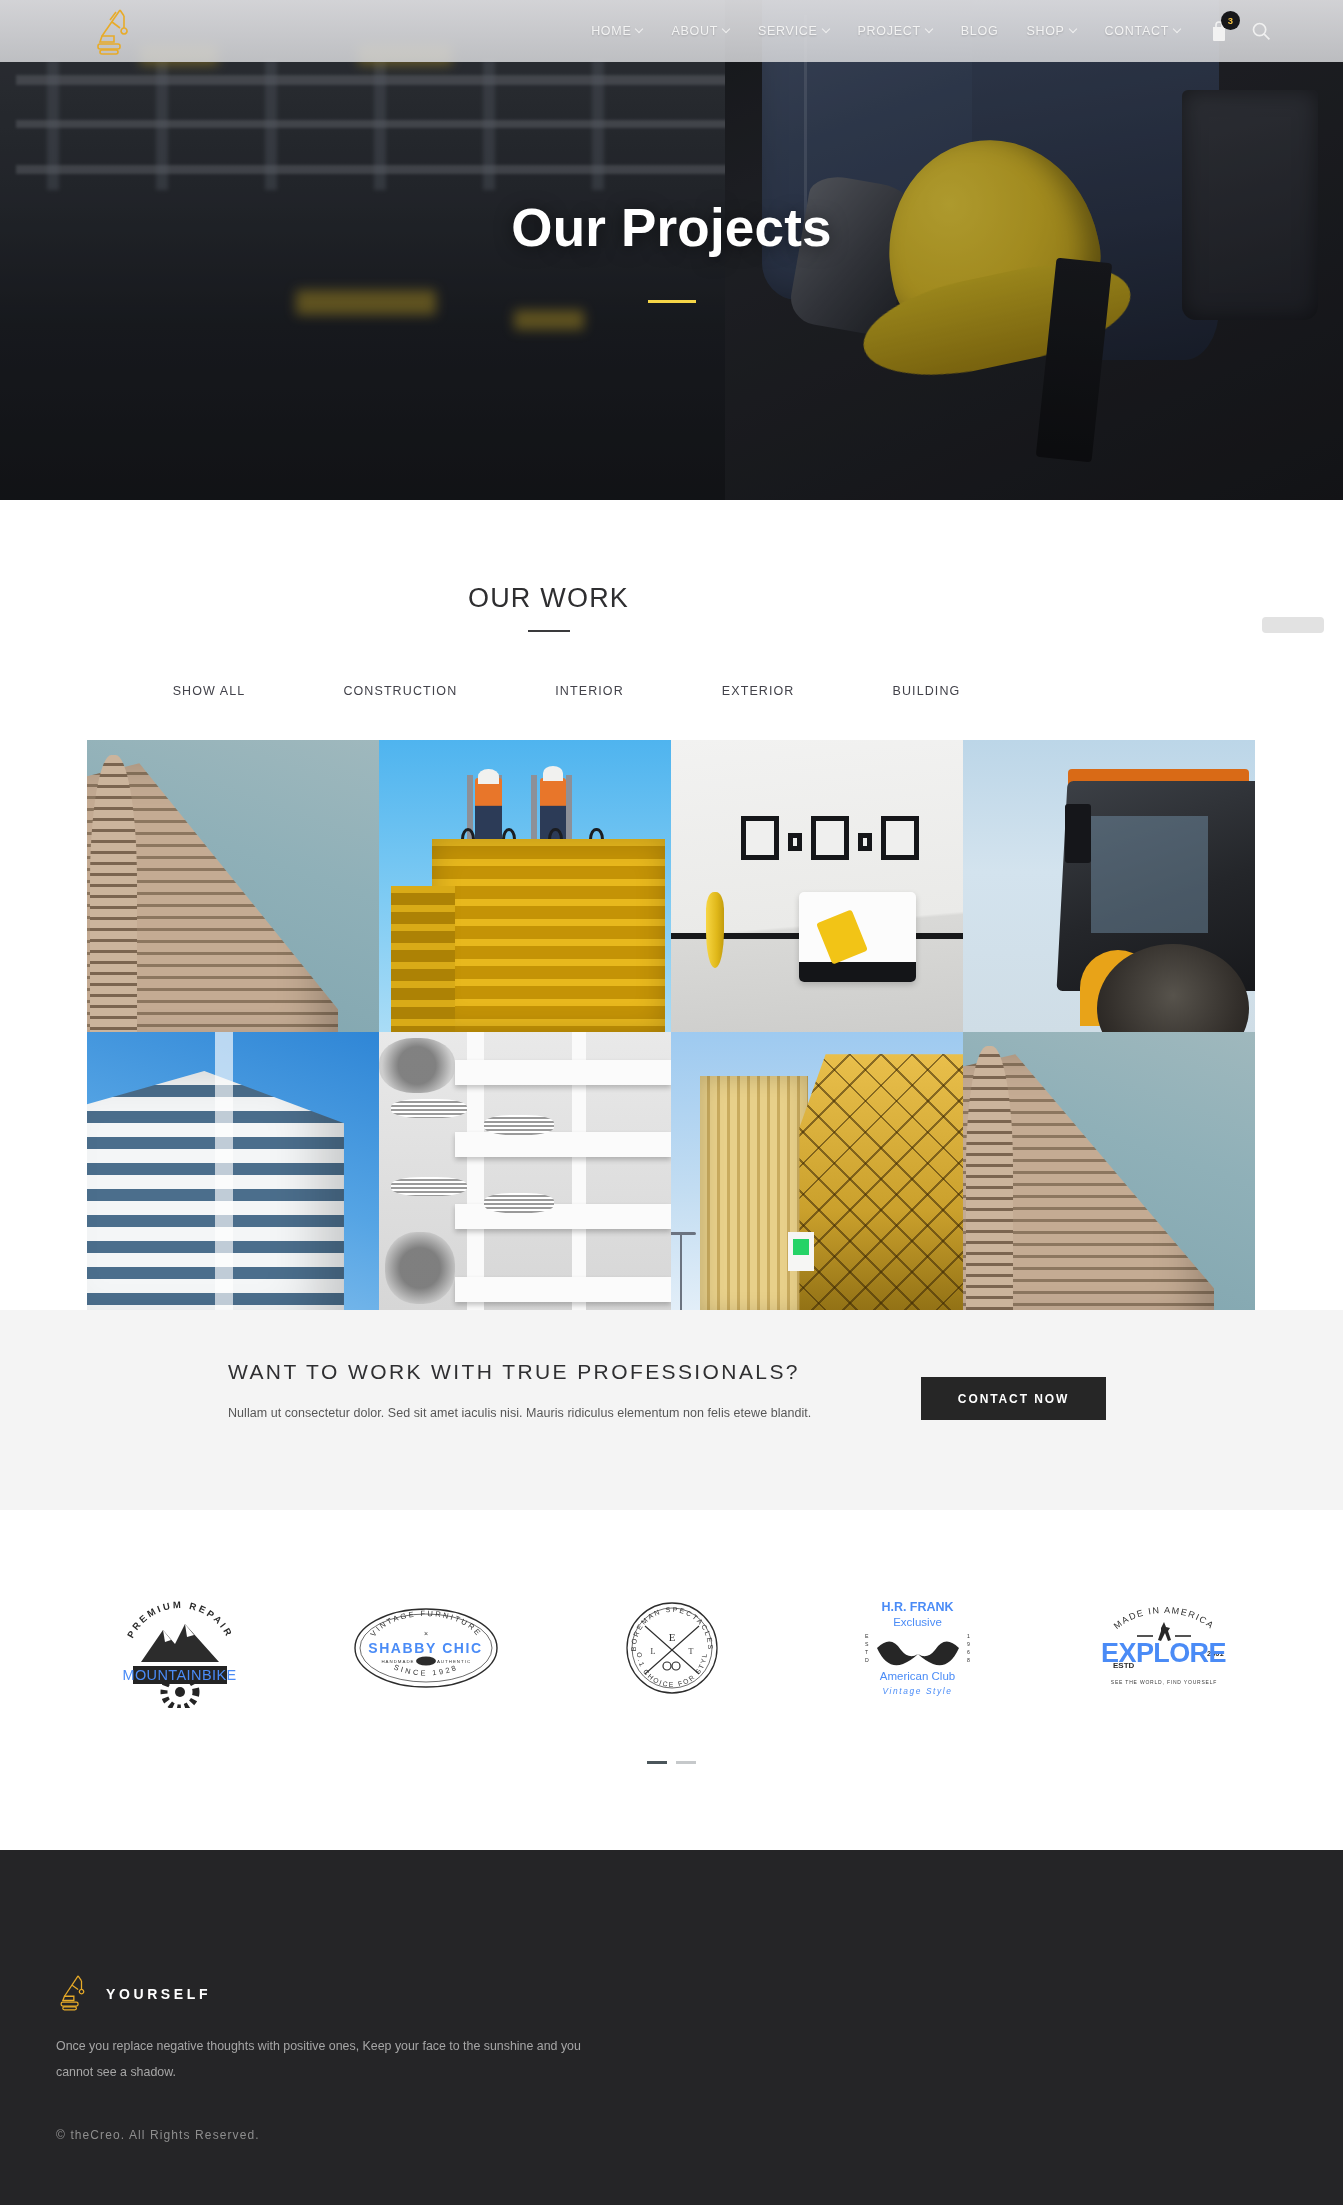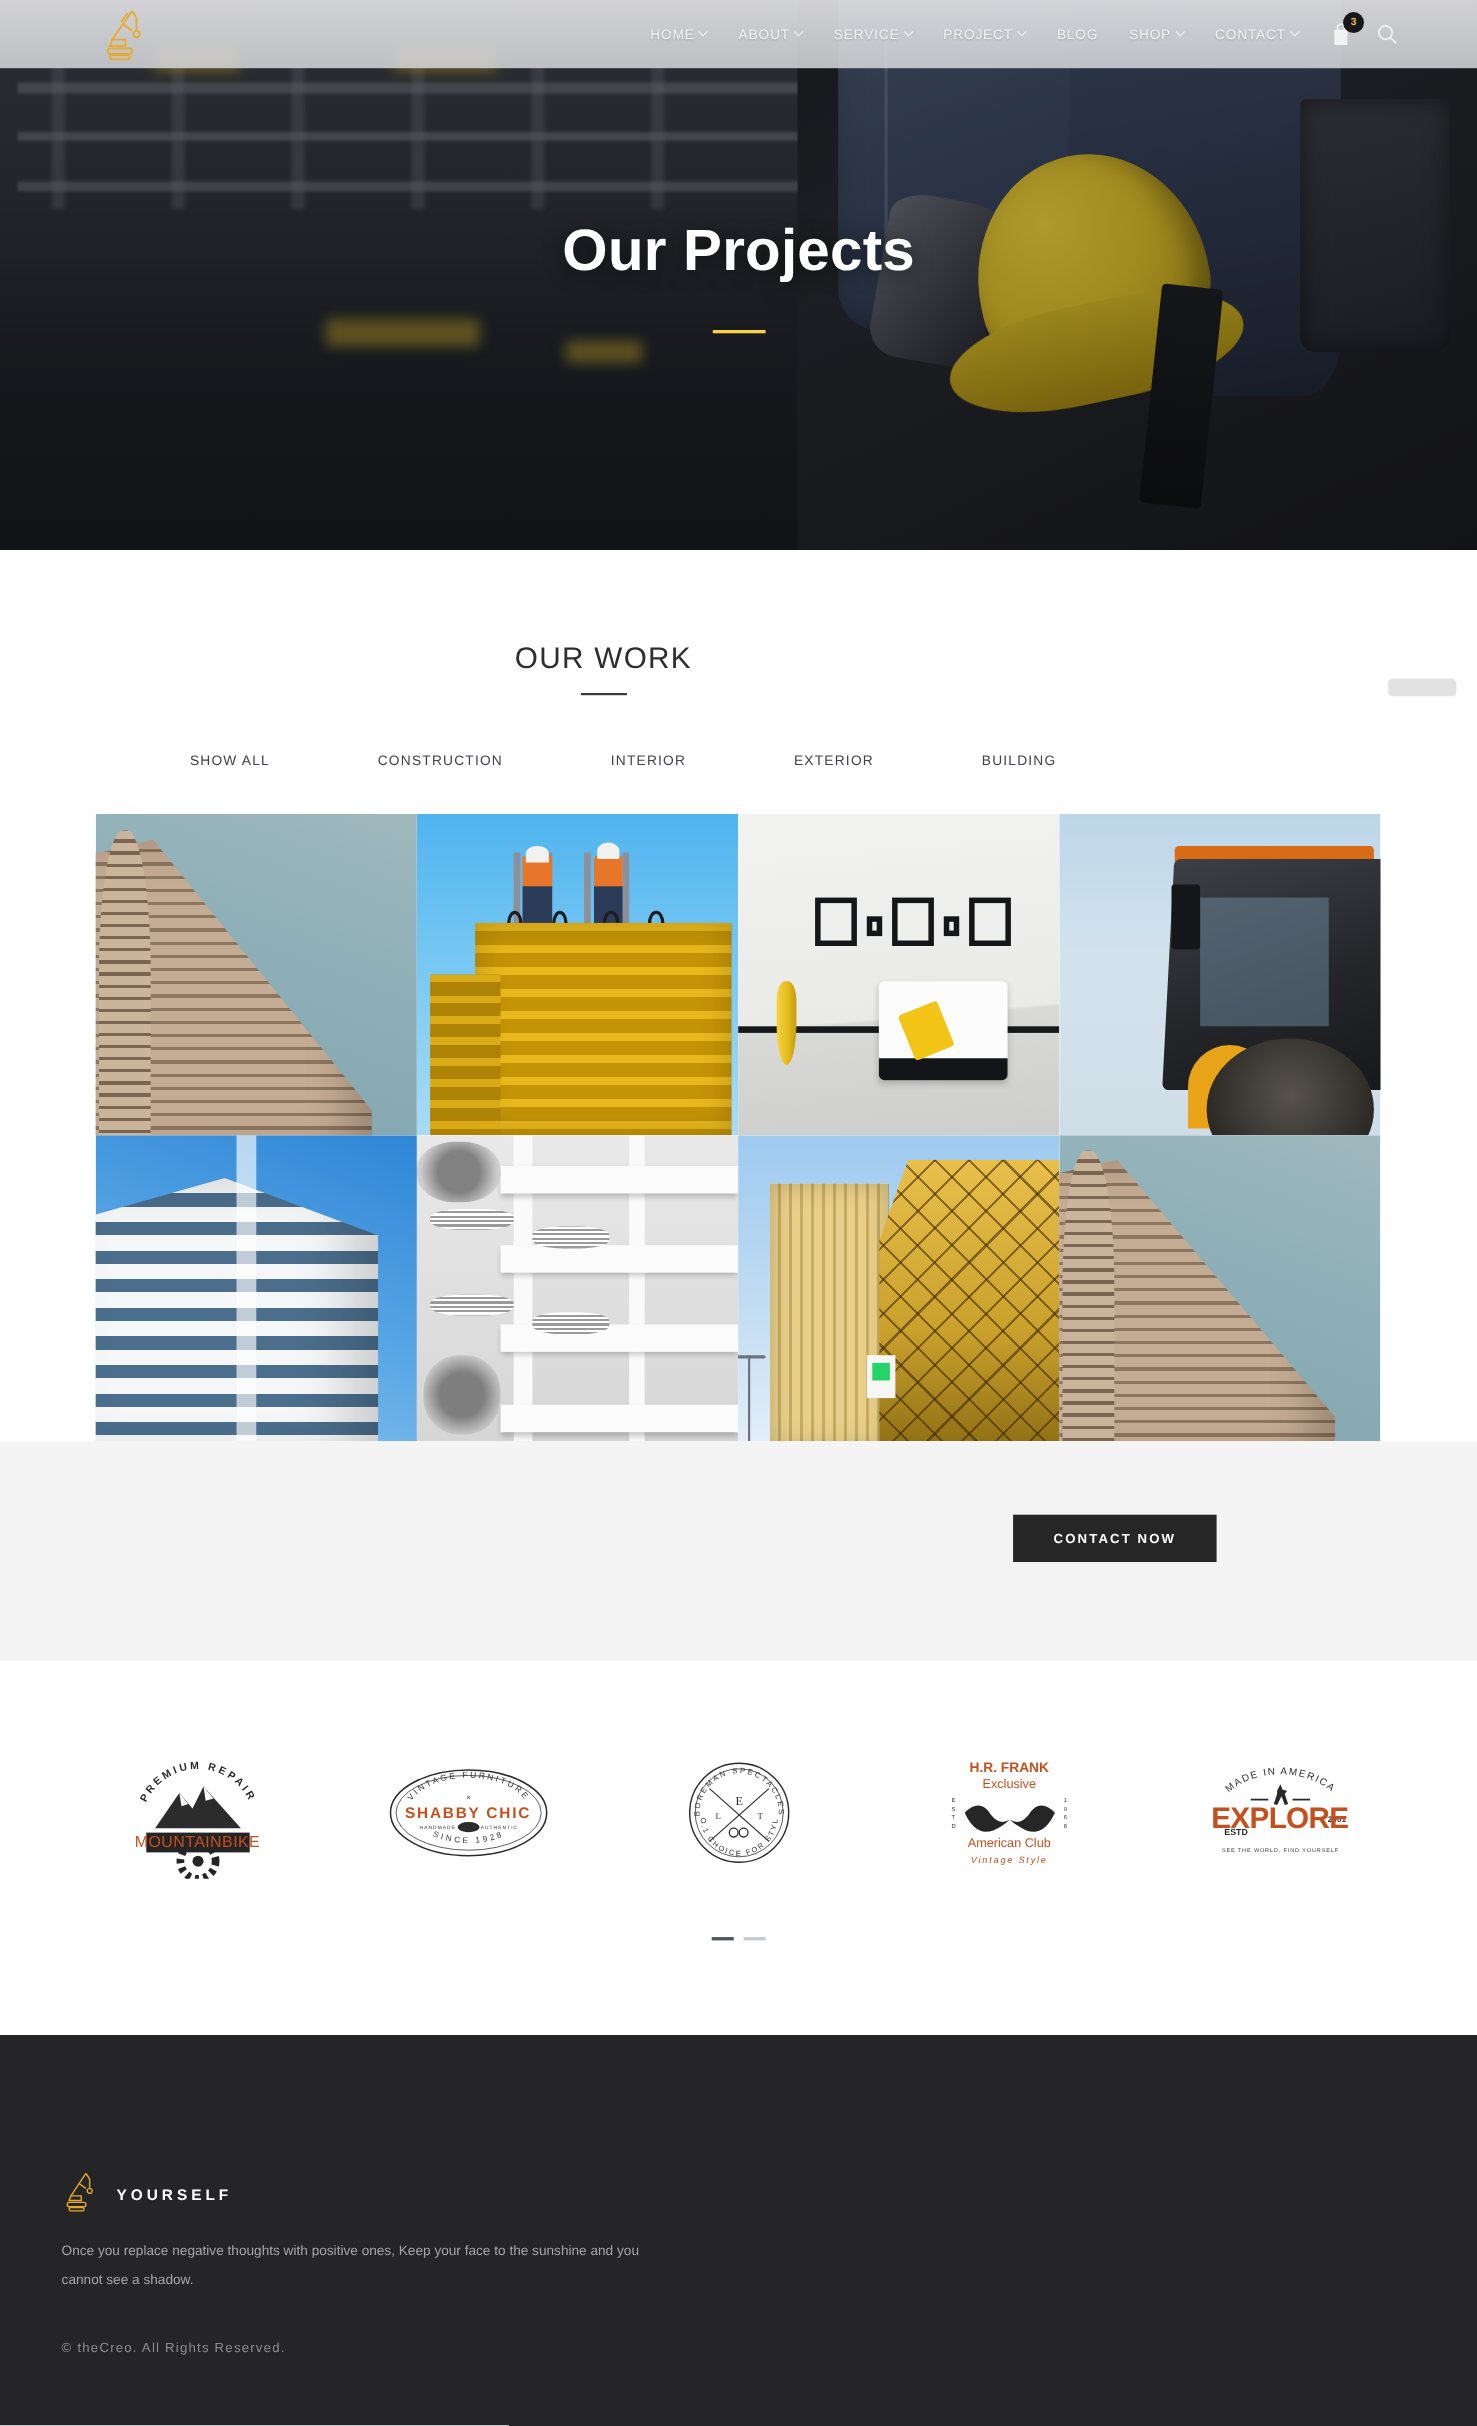--- a/index.html
+++ b/index.html
@@ -254,21 +254,21 @@
     border:none; cursor:pointer; font-family:"Liberation Sans", sans-serif;
   }
 
   
   .clients{ position:absolute; top:1510px; left:0; width:1343px; height:340px; background:#fff;}
   .client-row{
     position:absolute; left:0; right:0; top:68px; height:140px;
     display:flex; align-items:center; justify-content:center; gap:96px;
   }
   .client-logo{ width:150px; height:120px; position:relative; opacity:.92; cursor:pointer;}
-  .cl-txt{ position:absolute; left:0; right:0; text-align:center; color:#c2410c; }
+  .cl-txt{ position:absolute; left:0; right:0; text-align:center; color:#3b82f6; }
   .dots{ position:absolute; left:0; right:0; top:251px; display:flex; justify-content:center; gap:9px;}
   .dot{ width:20px; height:3px; background:#c6c9cb; cursor:pointer;}
   .dot.active{ background:#4b565b; }
 
   
   .footer{ position:absolute; top:1850px; left:0; width:1343px; height:355px; background:#252527;}
   .f-brand{ position:absolute; left:56px; top:123px; display:flex; align-items:center; gap:16px;}
   .f-brand-name{ color:#fff; font-size:14px; font-weight:700; letter-spacing:3.6px;}
   .f-desc{
     position:absolute; left:56px; top:183px; width:545px;
@@ -485,20 +485,24 @@
           <div class="fi-tower"></div>
       </div>
     </div>
 
   </div>
 </section>
 
 <div class="scroll-ghost"></div>
 
 <section class="cta">
+  <div class="cta-inner">
+    <div class="cta-title">WANT TO WORK WITH TRUE PROFESSIONALS?</div>
+    <div class="cta-sub">Nullam ut consectetur dolor. Sed sit amet iaculis nisi. Mauris ridiculus elementum non felis etewe blandit.</div>
+  </div>
   <button class="cta-btn">CONTACT NOW</button>
 </section>
 
 <section class="clients">
   <div class="client-row">
 
     <div class="client-logo">
       <svg viewBox="0 0 150 120" width="150" height="120" aria-hidden="true">
         <path id="mbArc" d="M24,62 A52,52 0 0 1 126,62" fill="none"></path>
         <text font-size="9.5" font-family="Liberation Sans, sans-serif" letter-spacing="2.6" font-weight="700" fill="#141414">

